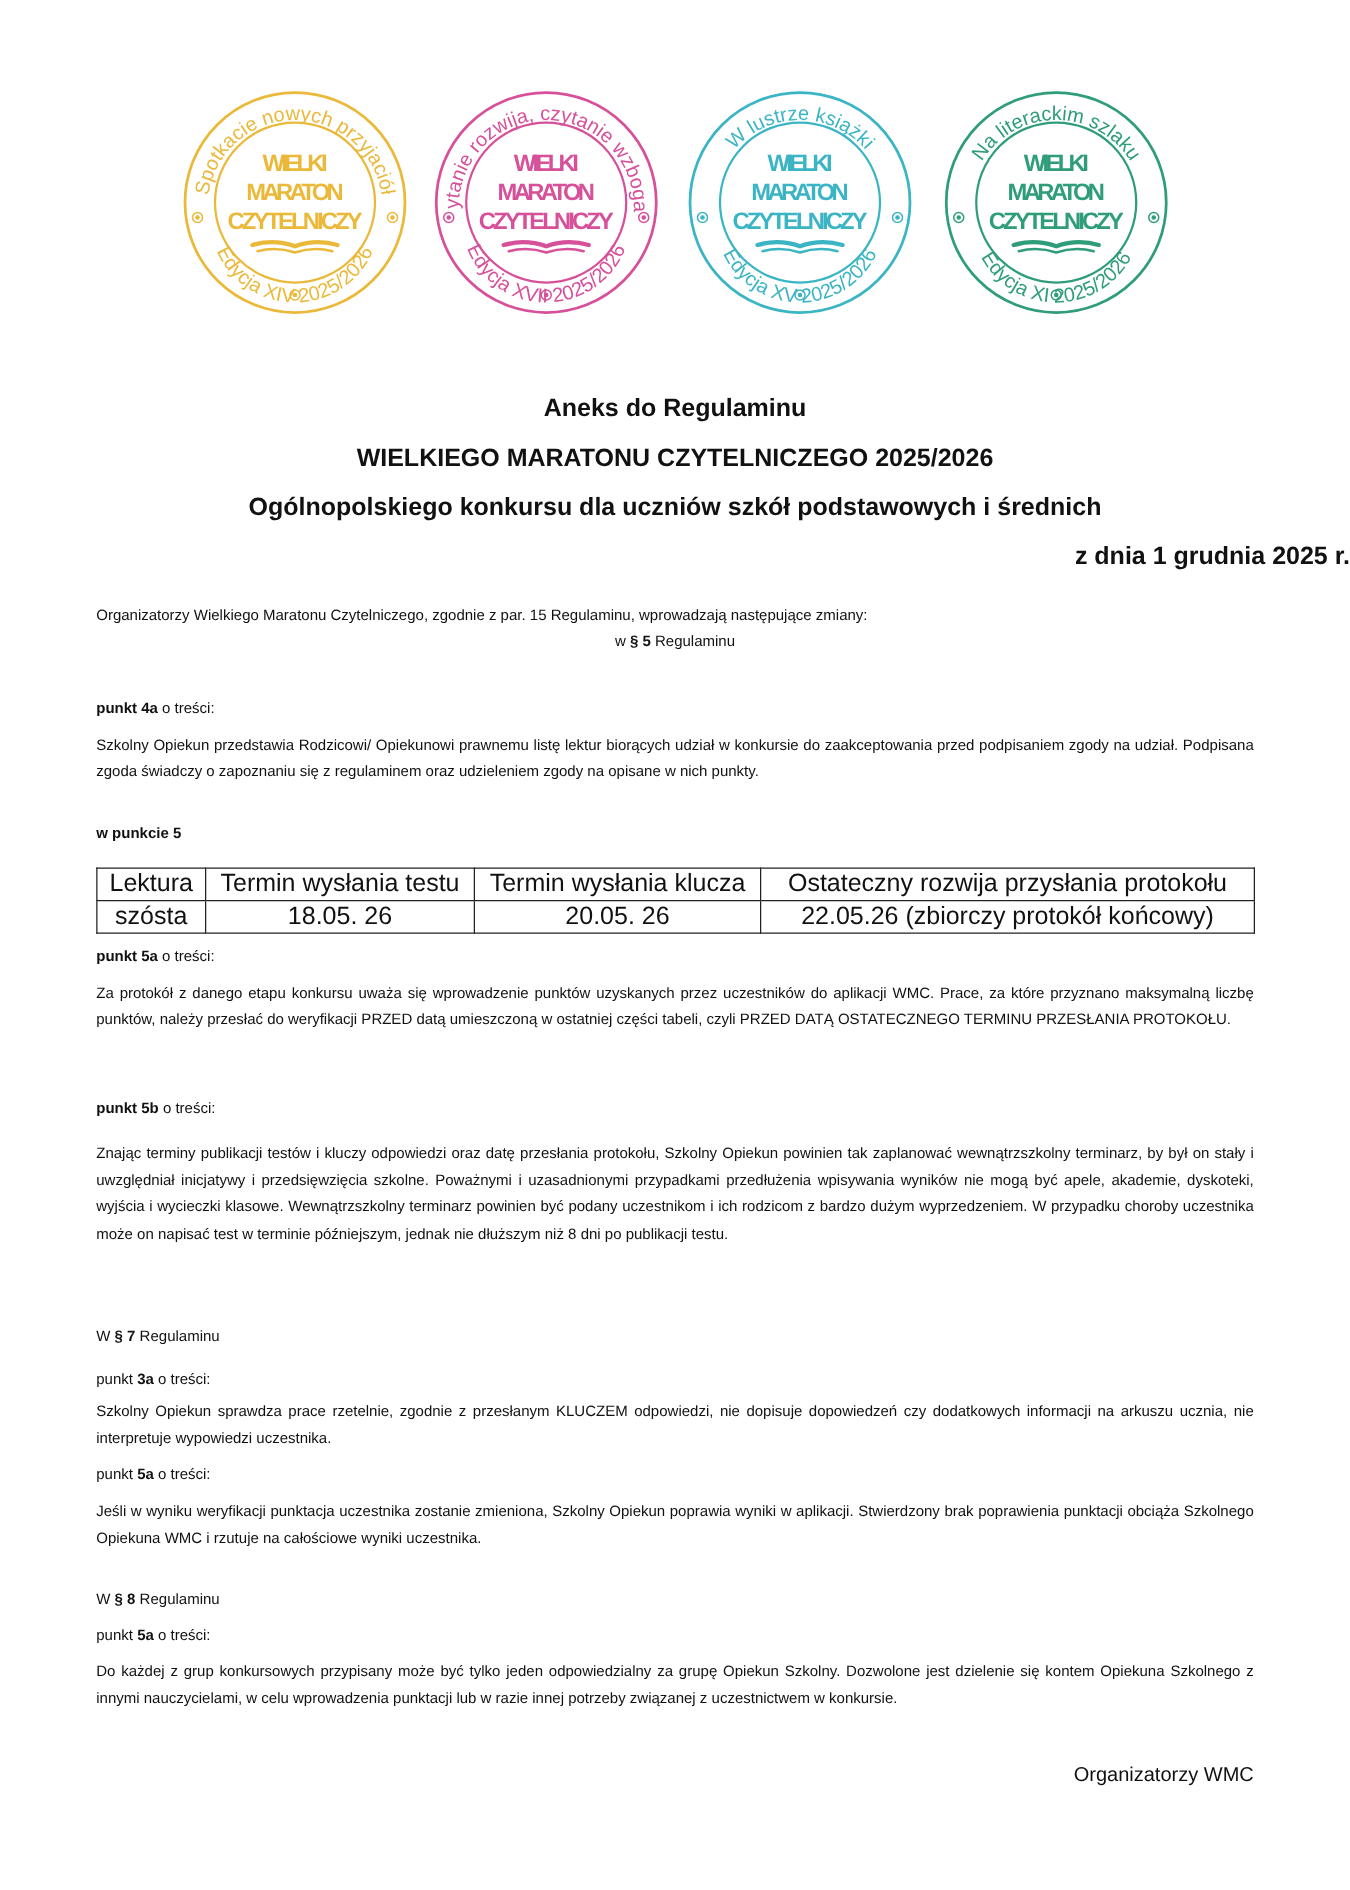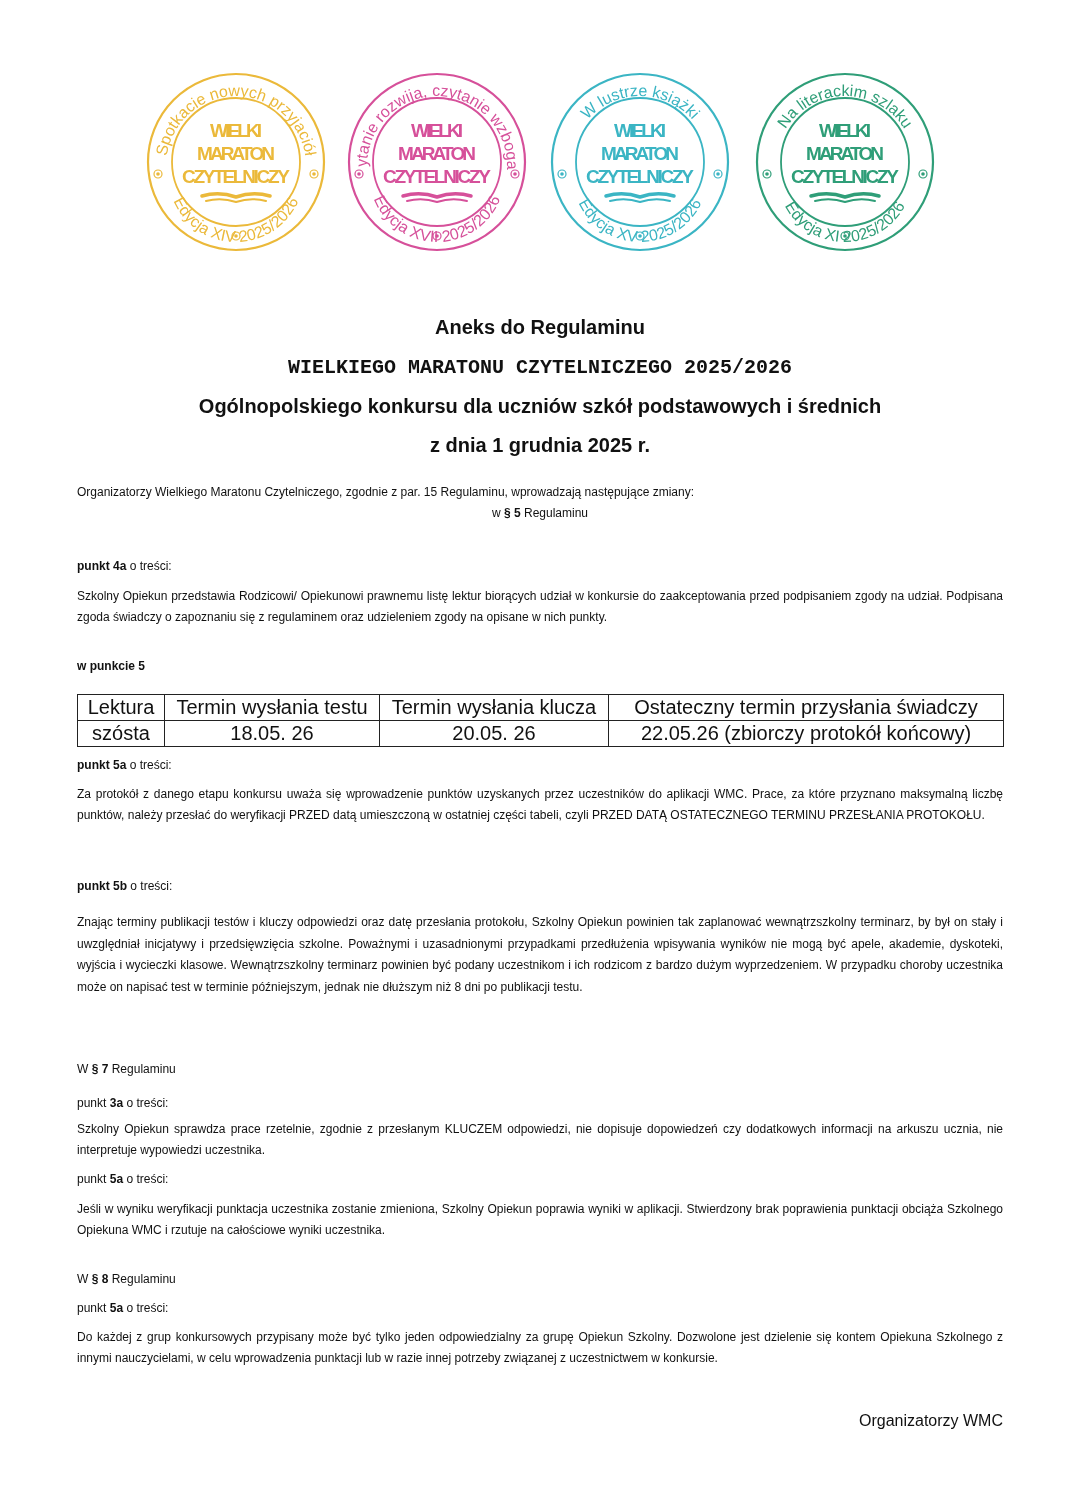--- a/index.html
+++ b/index.html
@@ -123,40 +123,40 @@
         <text x="92" y="113" text-anchor="middle" fill="#2f9e78" class="logo-title" font-size="16.5" textLength="108">CZYTELNICZY</text>
         <g>
           <path d="M 58 126 Q 75 121 92 127 Q 109 121 126 126" fill="none" stroke="#2f9e78" stroke-width="3.5" stroke-linecap="round"></path>
           <path d="M 62 131 Q 77 127 92 132 Q 107 127 122 131" fill="none" stroke="#2f9e78" stroke-width="2" stroke-linecap="round"></path>
         </g>
       </svg>
     </div>
 </div>
 
 <div class="heading" style="top:316px;">Aneks do Regulaminu</div>
-<div class="heading" style="top:356px;font-family:Liberation Mono, monospace;">WIELKIEGO MARATONU CZYTELNICZEGO 2025/2026</div>
+<div class="heading" style="top:356px;">WIELKIEGO MARATONU CZYTELNICZEGO 2025/2026</div>
 <div class="heading" style="top:395px;">Ogólnopolskiego konkursu dla uczniów szkół podstawowych i średnich</div>
-<div class="heading" style="top:434px;">z dnia 1 grudnia 2025 r.</div>
+<div class="heading" style="top:434px;text-align:right;">z dnia 1 grudnia 2025 r.</div>
 
 <div class="txt" style="top:482px;">Organizatorzy Wielkiego Maratonu Czytelniczego, zgodnie z par. 15 Regulaminu, wprowadzają następujące zmiany:</div>
 
 <div class="txt" style="top:503px;text-align:center;"><span>w </span><b>§ 5</b><span> Regulaminu</span></div>
 
 <div class="txt" style="top:556px;"><b>punkt 4a</b><span> o treści:</span></div>
 <div class="txt just" style="top:586px;">Szkolny Opiekun przedstawia Rodzicowi/ Opiekunowi prawnemu listę lektur biorących udział w konkursie do zaakceptowania przed podpisaniem zgody na udział. Podpisana zgoda świadczy o zapoznaniu się z regulaminem oraz udzieleniem zgody na opisane w nich punkty.</div>
 
 <div class="txt" style="top:656px;"><b>w punkcie 5</b></div>
 
 <table class="terms">
   <tbody>
       <tr>
     <td style="width:78px;">Lektura</td>
     <td style="width:206px;margin-top:40px;">Termin wysłania testu</td>
     <td style="width:220px;">Termin wysłania klucza</td>
-    <td>Ostateczny termin przysłania świadczy</td>
+    <td>Ostateczny rozwija przysłania protokołu</td>
   </tr>
   <tr>
     <td>szósta</td>
     <td>18.05. 26</td>
     <td>20.05. 26</td>
     <td>22.05.26 (zbiorczy protokół końcowy)</td>
   </tr>
 </tbody>
   </table>
 

